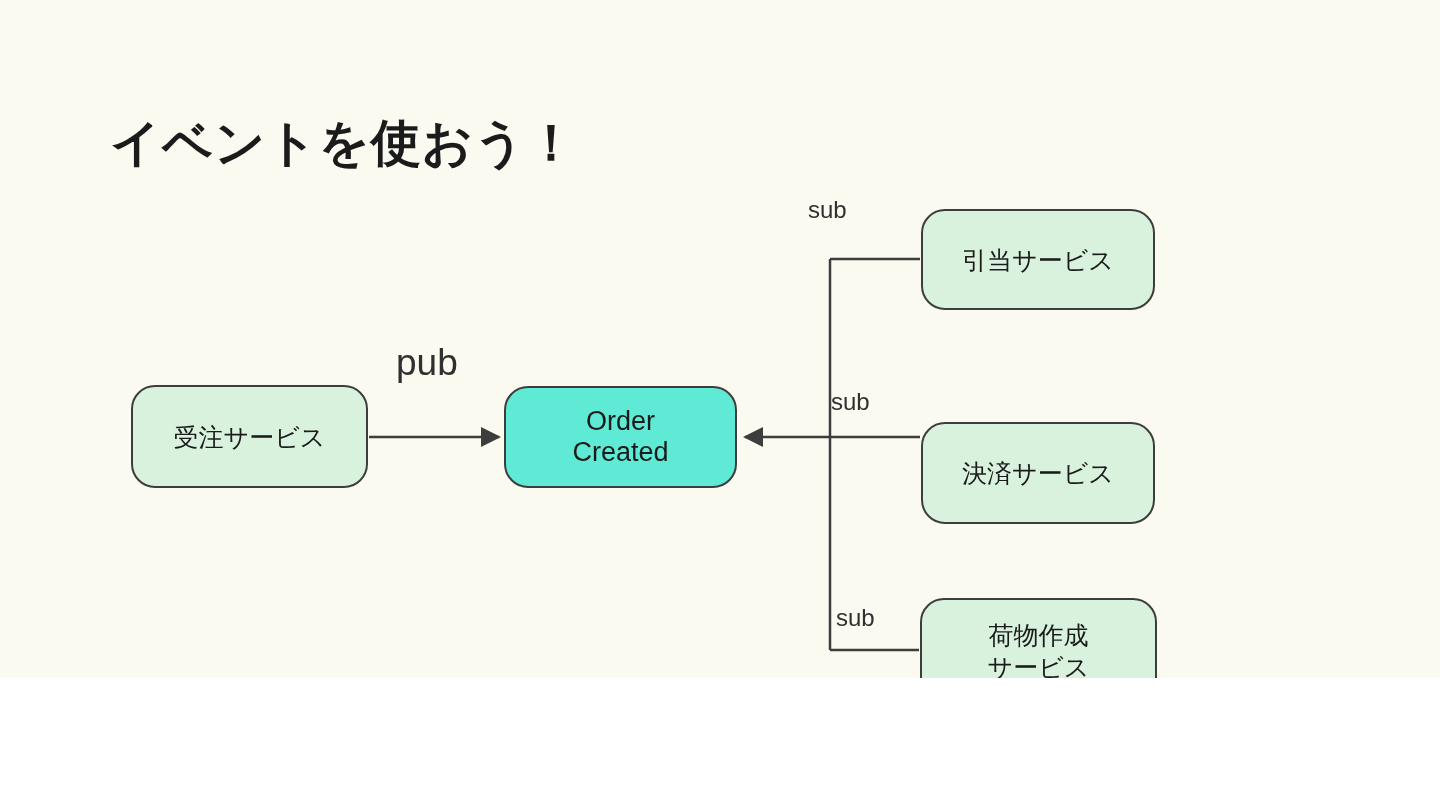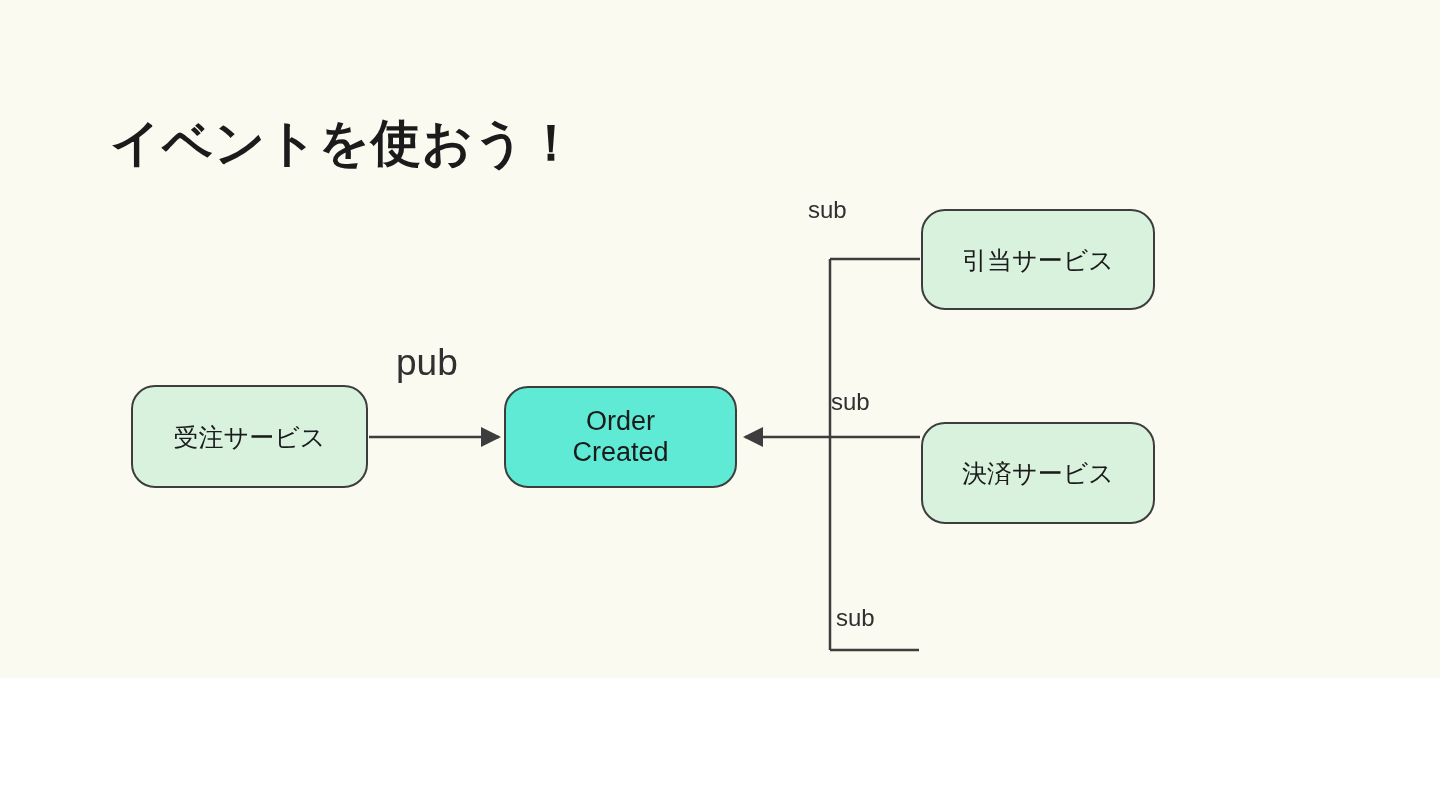--- a/index.html
+++ b/index.html
@@ -87,20 +87,24 @@
   </div>
 
   <div class="node service node-allocation">
     <span>引当サービス</span>
   </div>
 
   <div class="node service node-payment">
     <span>決済サービス</span>
   </div>
 
+  <div class="node service node-parcel">
+    <span>荷物作成</span>
+    <span>サービス</span>
+  </div>
 
   <div class="edge-label label-pub">pub</div>
 
   <div class="edge-label label-sub-top">sub</div>
 
   <div class="edge-label label-sub-middle">sub</div>
 
   <div class="edge-label label-sub-bottom">sub</div>
 
 </div>

